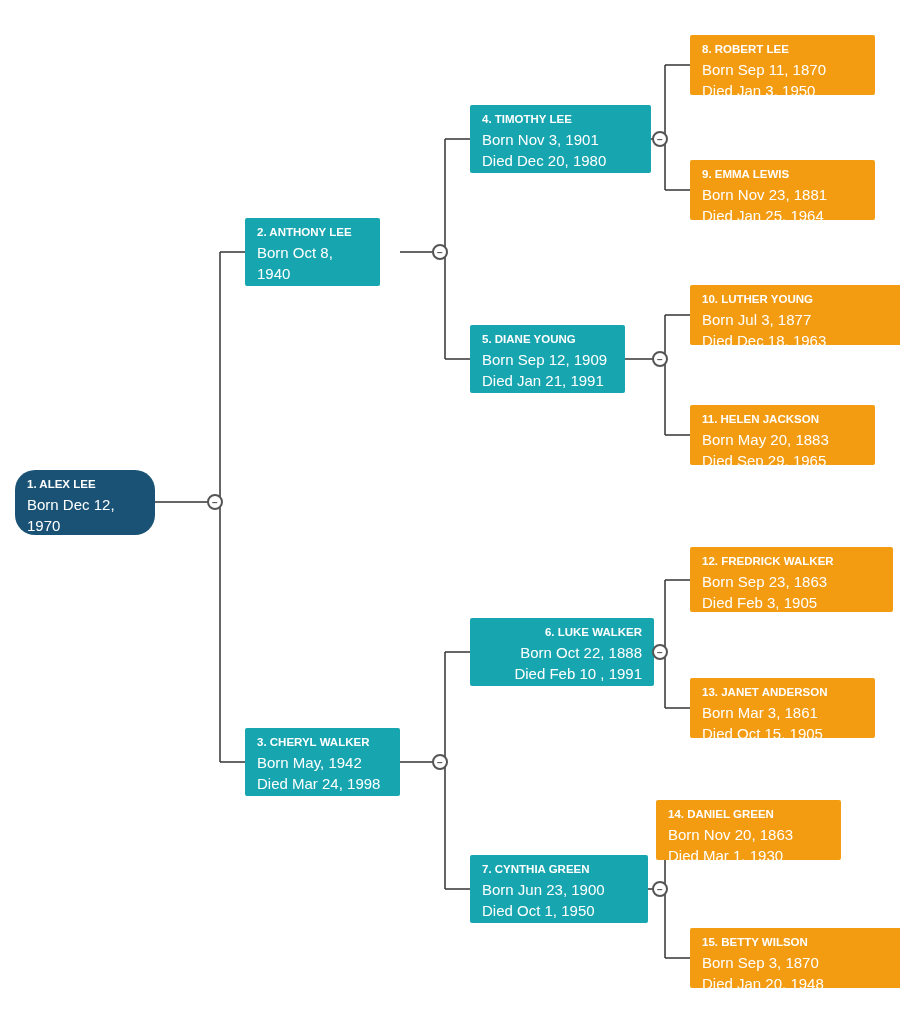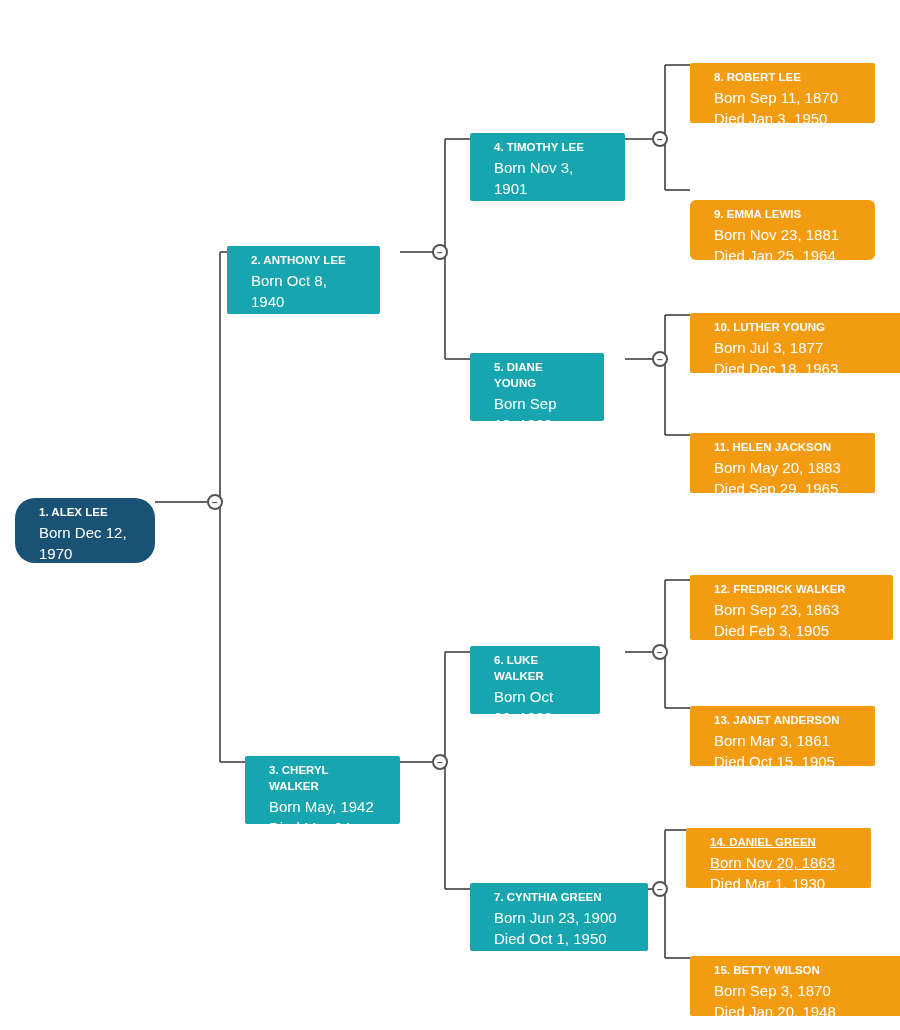--- a/index.html
+++ b/index.html
@@ -11,25 +11,24 @@
       overflow: hidden;
     }
     .tree-container {
       position: relative;
       width: 900px;
       height: 1030px;
     }
     .node {
       position: absolute;
       border-radius: 2px;
-      padding: 6px 24px;
+      padding: 6px 12px;
       color: #fff;
       font-size: 11px;
       line-height: 1.4;
-      margin-top: 28px;
     }
     .node-name {
       font-weight: bold;
       font-size: 11.5px;
     }
     .node-dates {
       font-size: 15px;
       margin-top: 2px;
     }
     .blue-dark { background-color: #1a5276; border-radius: 20px; }
@@ -124,56 +123,56 @@
 
   <div class="connector" style="left:652px; top:644px;">−</div>
 
   <div class="connector" style="left:652px; top:881px;">−</div>
 
   <div class="node blue-dark" style="left:15px; top:470px; width:140px; height:65px;">
     <div class="node-name">1. ALEX LEE</div>
     <div class="node-dates">Born Dec 12, 1970</div>
   </div>
 
-  <div class="node blue-teal" style="left:227px; top:218px; width:153px; height:68px;">
+  <div class="node blue-teal" style="left:245px; top:218px; width:135px; height:68px;">
     <div class="node-name">2. ANTHONY LEE</div>
     <div class="node-dates">Born Oct 8, 1940<br>Died Mar 24, 1998</div>
   </div>
 
   <div class="node blue-teal" style="left:245px; top:728px; width:155px; height:68px;">
     <div class="node-name">3. CHERYL WALKER</div>
     <div class="node-dates">Born May, 1942<br>Died Mar 24, 1998</div>
   </div>
 
-  <div class="node blue-teal" style="left:470px; top:105px; width:155px; height:68px;">
+  <div class="node blue-teal" style="left:470px; top:105px; width:181px; height:68px;">
     <div class="node-name">4. TIMOTHY LEE</div>
     <div class="node-dates">Born Nov 3, 1901<br>Died Dec 20, 1980</div>
   </div>
 
-  <div class="node blue-teal" style="left:470px; top:325px; width:134px; height:68px;">
+  <div class="node blue-teal" style="left:470px; top:325px; width:155px; height:68px;">
     <div class="node-name">5. DIANE YOUNG</div>
     <div class="node-dates">Born Sep 12, 1909<br>Died Jan 21, 1991</div>
   </div>
 
-  <div class="node blue-teal" style="left:470px; top:618px; width:130px; height:68px;">
+  <div class="node blue-teal" style="left:470px; top:618px; width:184px; height:68px;text-align:right;">
     <div class="node-name">6. LUKE WALKER</div>
     <div class="node-dates">Born Oct 22, 1888<br>Died Feb 10 , 1991</div>
   </div>
 
   <div class="node blue-teal" style="left:470px; top:855px; width:178px; height:68px;">
     <div class="node-name">7. CYNTHIA GREEN</div>
     <div class="node-dates">Born Jun 23, 1900<br>Died Oct 1, 1950</div>
   </div>
 
   <div class="node orange" style="left:690px; top:35px; width:185px; height:60px;">
     <div class="node-name">8. ROBERT LEE</div>
     <div class="node-dates">Born Sep 11, 1870<br>Died Jan 3, 1950</div>
   </div>
 
-  <div class="node orange" style="left:690px; top:172px; width:185px; height:60px;border-radius:6px;">
+  <div class="node orange" style="left:690px; top:160px; width:185px; height:60px;">
     <div class="node-name">9. EMMA LEWIS</div>
     <div class="node-dates">Born Nov 23, 1881<br>Died Jan 25, 1964</div>
   </div>
 
   <div class="node orange" style="left:690px; top:285px; width:212px; height:60px;">
     <div class="node-name">10. LUTHER YOUNG</div>
     <div class="node-dates">Born Jul 3, 1877<br>Died Dec 18, 1963</div>
   </div>
 
   <div class="node orange" style="left:690px; top:405px; width:185px; height:60px;">
@@ -184,21 +183,21 @@
   <div class="node orange" style="left:690px; top:547px; width:203px; height:65px;">
     <div class="node-name">12. FREDRICK WALKER</div>
     <div class="node-dates">Born Sep 23, 1863<br>Died Feb 3, 1905</div>
   </div>
 
   <div class="node orange" style="left:690px; top:678px; width:185px; height:60px;">
     <div class="node-name">13. JANET ANDERSON</div>
     <div class="node-dates">Born Mar 3, 1861<br>Died Oct 15, 1905</div>
   </div>
 
-  <div class="node orange" style="left:686px; top:800px; width:185px; height:60px;text-decoration:underline;">
+  <div class="node orange" style="left:656px; top:800px; width:185px; height:60px;">
     <div class="node-name">14. DANIEL GREEN</div>
     <div class="node-dates">Born Nov 20, 1863<br>Died Mar 1, 1930</div>
   </div>
 
   <div class="node orange" style="left:690px; top:928px; width:219px; height:60px;">
     <div class="node-name">15. BETTY WILSON</div>
     <div class="node-dates">Born Sep 3, 1870<br>Died Jan 20, 1948</div>
   </div>
 </div>
 

